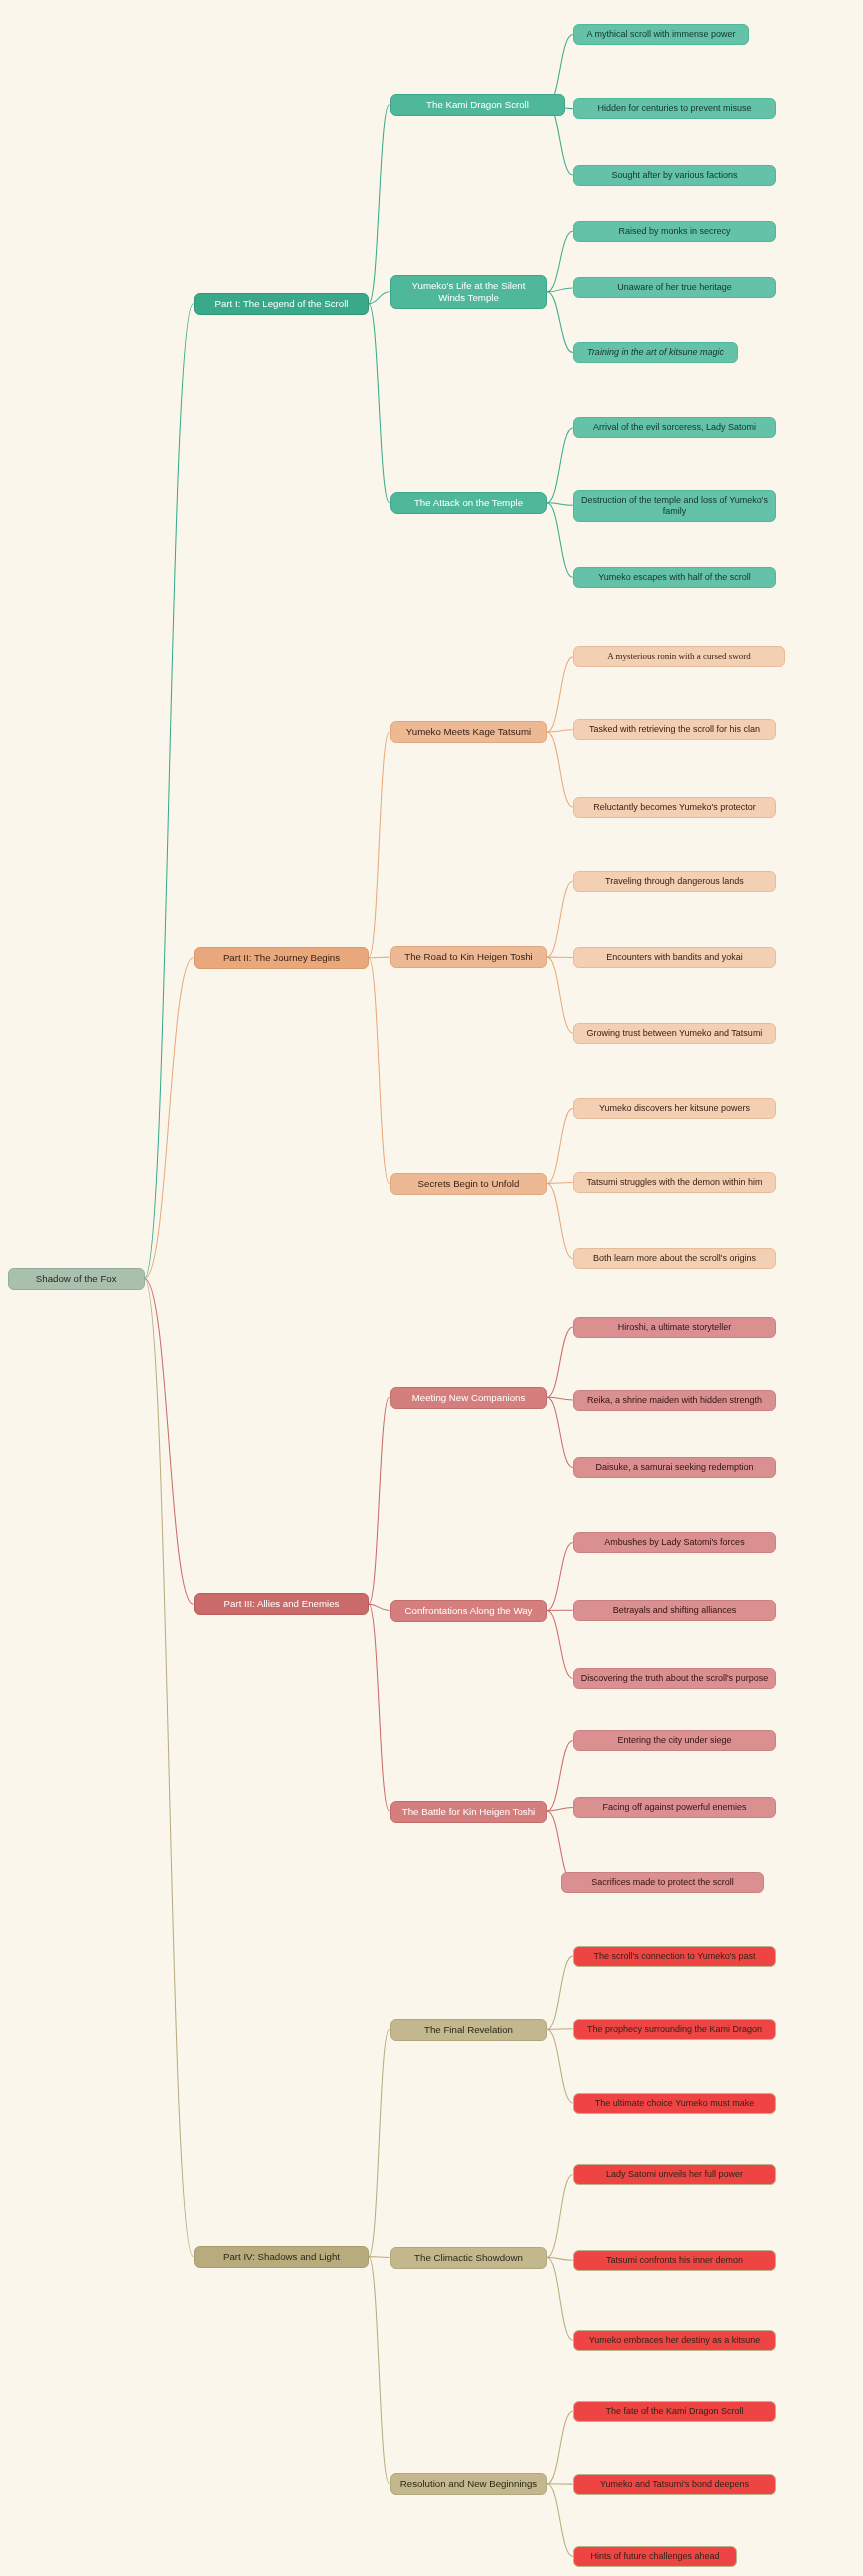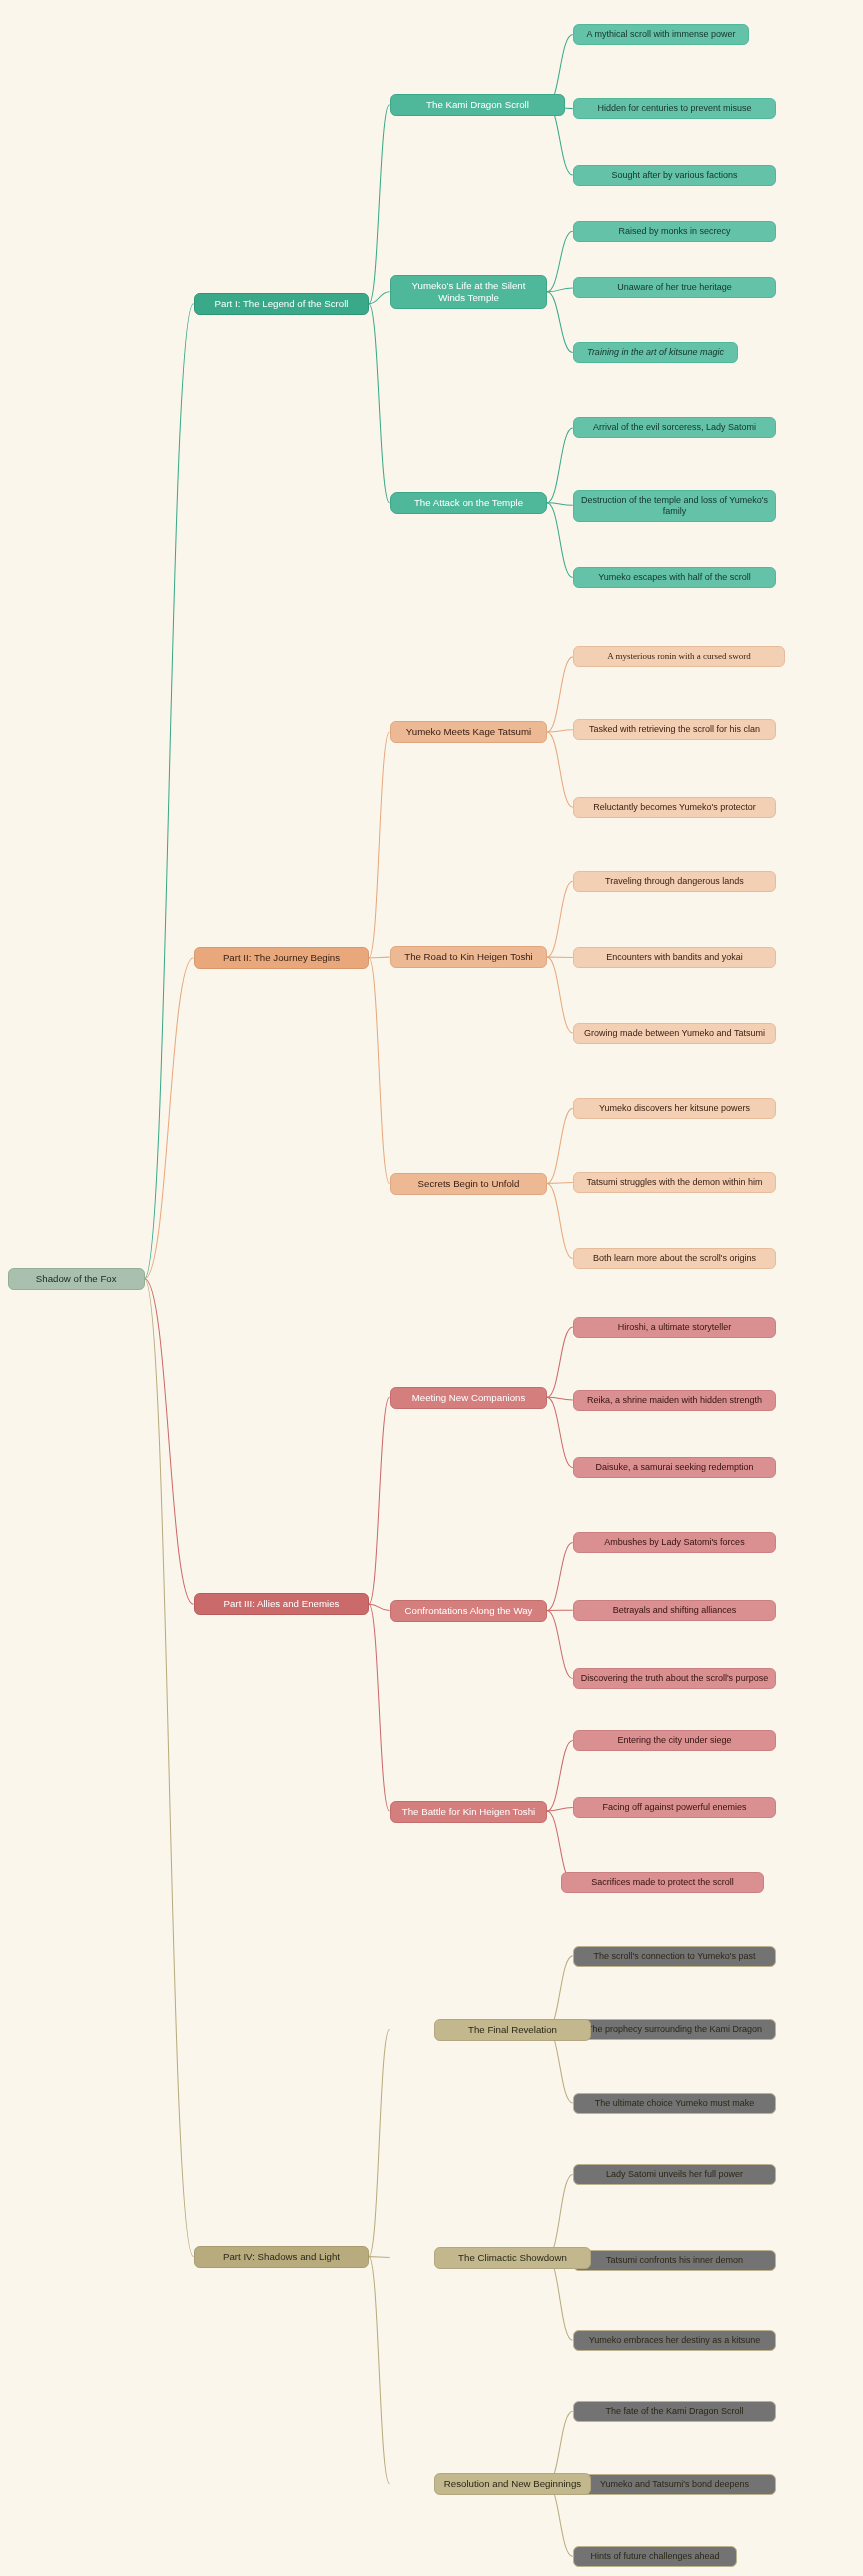--- a/index.html
+++ b/index.html
@@ -67,22 +67,22 @@
   
   .b2.l1 { background:#e8a87c; color:#3a2014; border-color:#d9986c; }
   .b2.l2 { background:#edb894; color:#3a2014; border-color:#dfa67f; }
   .b2.l3 { background:#f3cfb3; color:#3a2014; border-color:#e5bb9a; }
   
   .b3.l1 { background:#cb6a6a; color:#ffffff; border-color:#b85b5b; }
   .b3.l2 { background:#d47e7e; color:#ffffff; border-color:#c36d6d; }
   .b3.l3 { background:#da9090; color:#33110f; border-color:#ca8080; }
   
   .b4.l1 { background:#b8ac7e; color:#2a2716; border-color:#a79c70; }
-  .b4.l2 { background:#c2b78d; color:#2a2716; border-color:#b1a67d;margin-left:44px; }
-  .b4.l3 { background:#737373; color:#2a2716; border-color:#bcb28d; }
+  .b4.l2 { background:#c2b78d; color:#2a2716; border-color:#b1a67d; }
+  .b4.l3 { background:#ef4444; color:#2a2716; border-color:#bcb28d; }
 </style>
 </head>
 <body>
 
 <div id="canvas">
   <svg class="links" id="links" viewBox="0 0 1338 3993" width="863" height="2576">
       <path d="M848,162 C868,162 868,53 888,53" fill="none" stroke="#3aa98a" stroke-width="1.6"></path>
       <path d="M848,162 C868,162 868,168 888,168" fill="none" stroke="#3aa98a" stroke-width="1.6"></path>
       <path d="M848,162 C868,162 868,271 888,271" fill="none" stroke="#3aa98a" stroke-width="1.6"></path>
       <path d="M848,452 C868,452 868,358 888,358" fill="none" stroke="#3aa98a" stroke-width="1.6"></path>
@@ -148,21 +148,21 @@
       <div class="node b1 l3" style="left: 573px; width: 203px; top: 490px;">Destruction of the temple and loss of Yumeko's family</div>
       <div class="node b1 l3" style="left: 573px; width: 203px; top: 567px;">Yumeko escapes with half of the scroll</div>
       <div class="node b1 l2" style="left: 390px; width: 157px; top: 492px; border-radius: 7px;">The Attack on the Temple</div>
       <div class="node b1 l1" style="left: 194px; width: 175px; top: 293px;">Part I: The Legend of the Scroll</div>
       <div class="node b2 l3" style="left: 573px; width: 212px; top: 646px; font-family: Liberation Serif, serif;">A mysterious ronin with a cursed sword</div>
       <div class="node b2 l3" style="left: 573px; width: 203px; top: 719px;">Tasked with retrieving the scroll for his clan</div>
       <div class="node b2 l3" style="left: 573px; width: 203px; top: 797px;">Reluctantly becomes Yumeko's protector</div>
       <div class="node b2 l2" style="left: 390px; width: 157px; top: 721px;">Yumeko Meets Kage Tatsumi</div>
       <div class="node b2 l3" style="left: 573px; width: 203px; top: 871px;">Traveling through dangerous lands</div>
       <div class="node b2 l3" style="left: 573px; width: 203px; top: 947px;">Encounters with bandits and yokai</div>
-      <div class="node b2 l3" style="left: 573px; width: 203px; top: 1023px;">Growing made between Yumeko and Tatsumi</div>
+      <div class="node b2 l3" style="left: 573px; width: 203px; top: 1023px;">Growing trust between Yumeko and Tatsumi</div>
       <div class="node b2 l2" style="left: 390px; width: 157px; top: 946px;">The Road to Kin Heigen Toshi</div>
       <div class="node b2 l3" style="left: 573px; width: 203px; top: 1098px;">Yumeko discovers her kitsune powers</div>
       <div class="node b2 l3" style="left: 573px; width: 203px; top: 1172px;">Tatsumi struggles with the demon within him</div>
       <div class="node b2 l3" style="left: 573px; width: 203px; top: 1248px;">Both learn more about the scroll's origins</div>
       <div class="node b2 l2" style="left: 390px; width: 157px; top: 1173px;">Secrets Begin to Unfold</div>
       <div class="node b2 l1" style="left: 194px; width: 175px; top: 947px;">Part II: The Journey Begins</div>
       <div class="node b3 l3" style="left: 573px; width: 203px; top: 1317px;">Hiroshi, a ultimate storyteller</div>
       <div class="node b3 l3" style="left: 573px; width: 203px; top: 1390px;">Reika, a shrine maiden with hidden strength</div>
       <div class="node b3 l3" style="left: 573px; width: 203px; top: 1457px;">Daisuke, a samurai seeking redemption</div>
       <div class="node b3 l2" style="left: 390px; width: 157px; top: 1387px;">Meeting New Companions</div>

